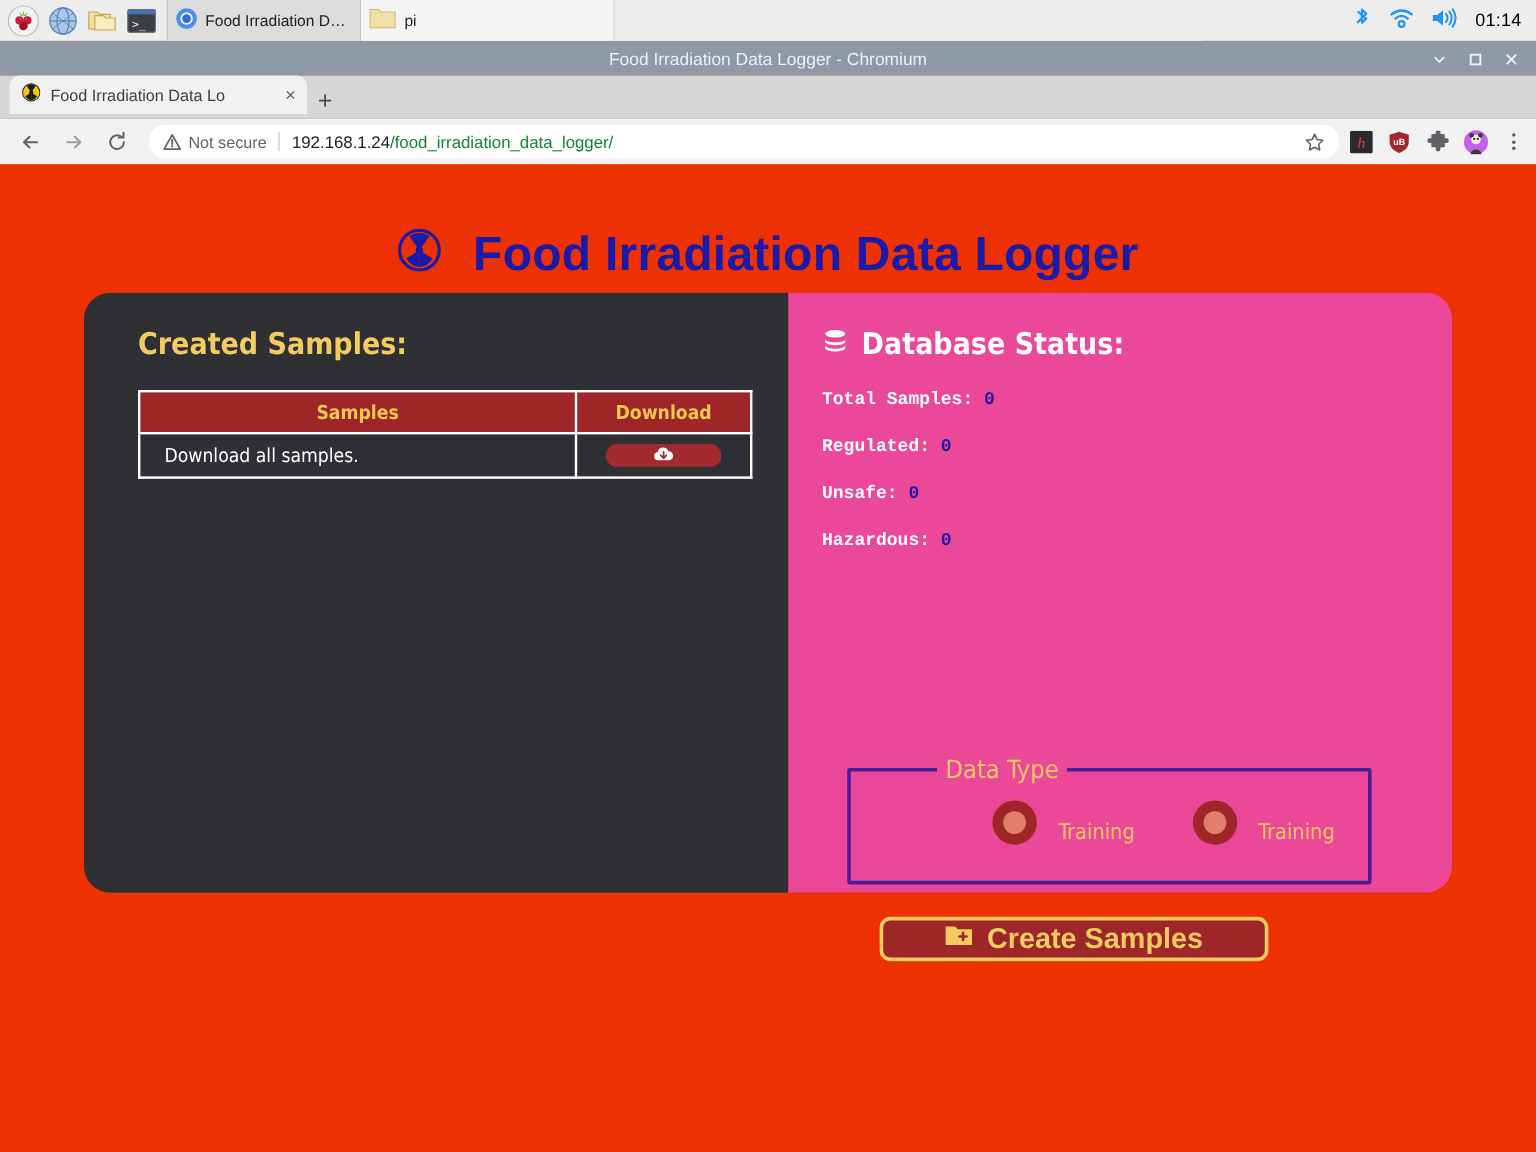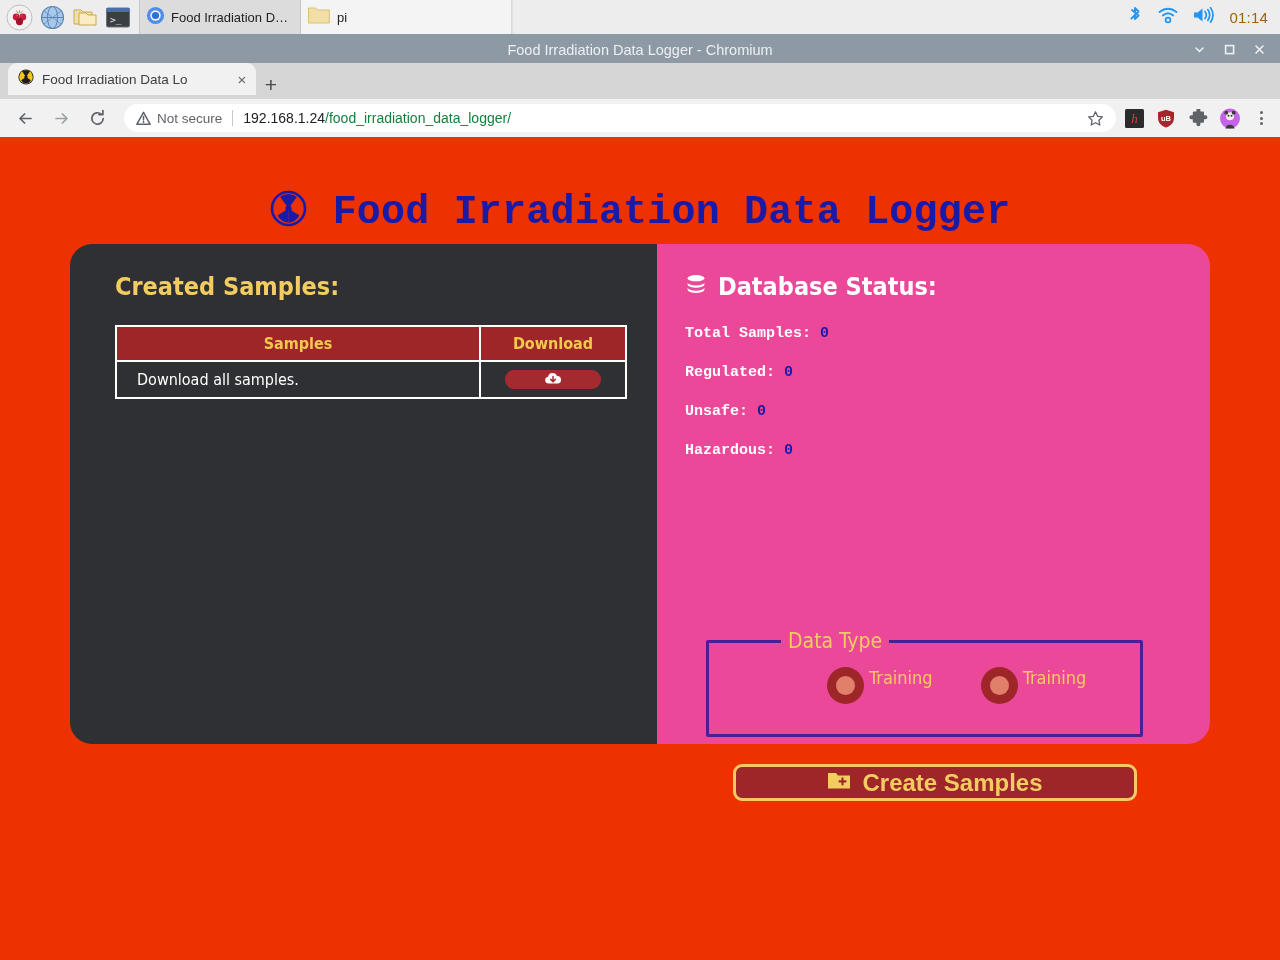--- a/index.html
+++ b/index.html
@@ -72,21 +72,21 @@
   }
   .tb-right {
     margin-left: auto;
     display: flex;
     align-items: center;
     gap: 13px;
     padding-right: 12px;
   }
   .tb-clock {
     font-size: 15px;
-    color: #a16207;
+    color: #000000;
     letter-spacing: .2px;
   }
   .tb-spacer {
     flex: 1;
     height: 34px;
     background: #EDEDED;
     border-left: 1px solid #e2e2e2;
   }
 
   
@@ -252,21 +252,21 @@
   #page {
     position: absolute;
     top: 137px; left: 0;
     width: 1280px; height: 823px;
     background: #EE3100;
     overflow: hidden;
   }
   #page-title {
     text-align: center;
     padding-top: 26px;
-    font-family: Liberation Mono, monospace;
+    font-family: Liberation Sans, sans-serif;
     font-weight: bold;
     font-stretch: condensed;
     font-size: 40px;
     color: #1A1AA8;
     letter-spacing: .2px;
     display: flex;
     justify-content: center;
     gap: 26px;
   }
   #radiation-icon { display: block; }
@@ -377,22 +377,22 @@
   }
   .radio-row {
     display: flex;
     align-items: center;
     gap: 48px;
     padding-left: 118px;
     margin-top: 14px;
   }
   .radio-item {
     display: flex;
-    align-items: flex-start;
-    gap: 5px;
+    align-items: flex-end;
+    gap: 18px;
   }
   .radio-dot {
     width: 37px; height: 37px;
     border-radius: 50%;
     background: #9E2629;
     display: flex;
     align-items: center;
     justify-content: center;
   }
   .radio-dot::after {
@@ -407,21 +407,21 @@
     font-weight: normal;
     font-stretch: condensed;
     font-size: 18px;
     color: #F2CC61;
   }
 
   
   #create-btn {
     position: absolute;
     left: 733px; top: 627px;
-    width: 404px; height: 37px;
+    width: 324px; height: 37px;
     background: #9E2629;
     border: 3px solid #F2CC61;
     border-radius: 9px;
     box-sizing: border-box;
     display: flex;
     align-items: center;
     justify-content: center;
     gap: 11px;
     color: #F2CC61;
     font-family: "Liberation Sans", sans-serif;

